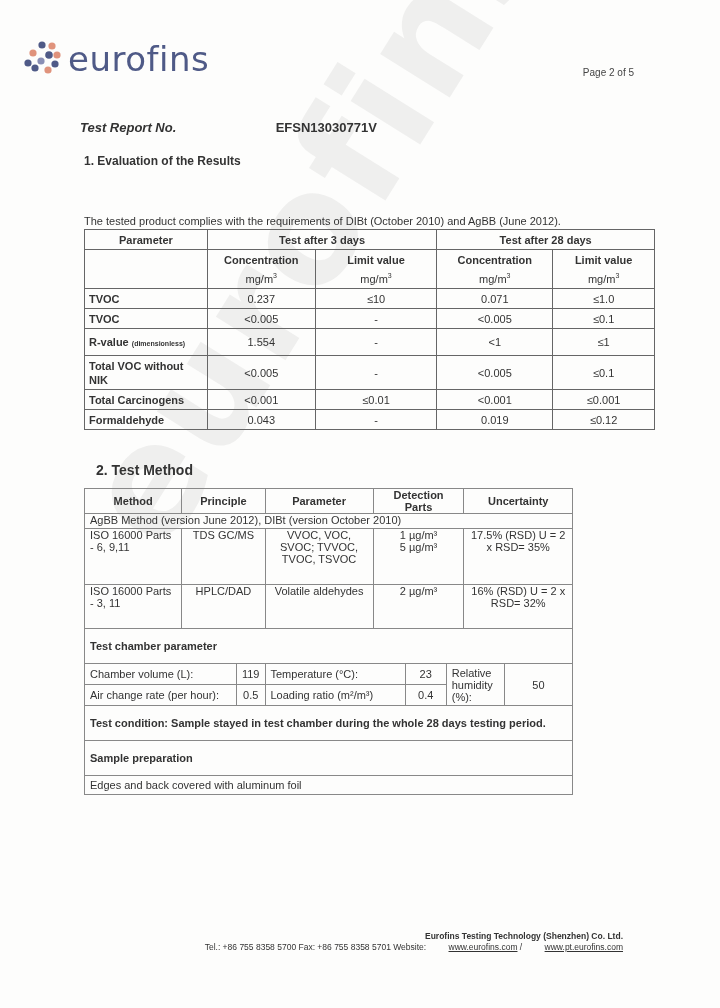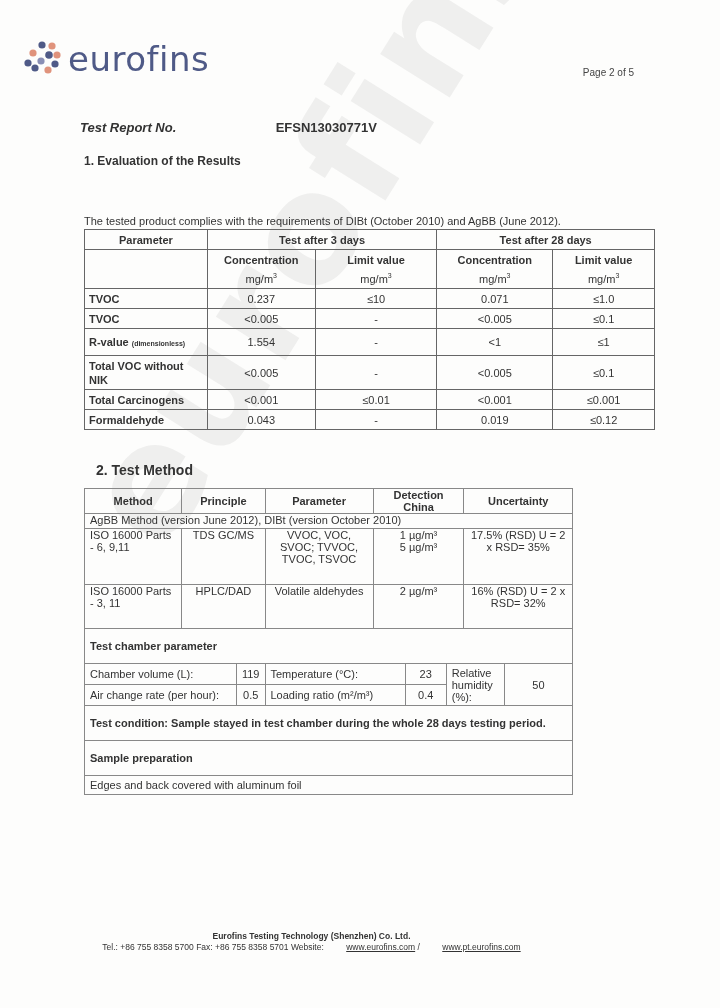--- a/index.html
+++ b/index.html
@@ -33,21 +33,21 @@
   .t1 .small { font-size: 7px; font-weight: bold; }
   sup { font-size: 7px; vertical-align: super; line-height: 0; }
 
   .sec2-title { position: absolute; left: 82px; top: 462px; font-size: 14px; font-weight: bold; color: #333; z-index: 1; margin-left: 14px; }
   .t2 { left: 84px; top: 488px; width: 489px; font-size: 11px; }
   .t2 td { border: 1px solid #888; padding: 0 5px; vertical-align: top; }
   .t2 .h td { text-align: center; font-weight: bold; height: 15px; vertical-align: middle; }
   .t2 .c { text-align: center; }
   .t2 .sect { font-weight: bold; height: 34px; vertical-align: middle; }
   .t2 .cm td { height: 20px; vertical-align: middle; }
-  .footer { position: absolute; left: 0; width: 623px; top: 931px; text-align: center; font-size: 8.5px; color: #333; line-height: 11px; z-index: 1; }
+  .footer { position: absolute; left: 0; width: 623px; top: 931px; text-align: right; font-size: 8.5px; color: #333; line-height: 11px; z-index: 1; }
   .footer .co { font-weight: bold; }
   .footer a { color: #333; text-decoration: underline; margin-left: 20px; }
 </style>
 </head>
 <body>
 
 <div class="watermark">eurofins</div>
 
 <div class="logo">
   <svg viewBox="0 0 42 42">
@@ -161,21 +161,21 @@
       <col style="width:43px">
       <col style="width:18px">
       <col style="width:41px">
       <col style="width:75px">
   </colgroup>
   <tbody>
       <tr class="h">
     <td colspan="2">Method</td>
     <td colspan="2">Principle</td>
     <td colspan="2">Parameter</td>
-    <td colspan="3">Detection China</td>
+    <td colspan="3">Detection Parts</td>
     <td colspan="2">Uncertainty</td>
   </tr>
   <tr>
     <td colspan="11" style="height:14px">AgBB Method (version June 2012), DIBt (version October 2010)</td>
   </tr>
   <tr style="height:56px">
     <td colspan="2">ISO 16000 Parts - 6, 9,11</td>
     <td colspan="2" class="c">TDS GC/MS</td>
     <td colspan="2" class="c">VVOC, VOC, SVOC; TVVOC, TVOC, TSVOC</td>
     <td colspan="3" class="c">

